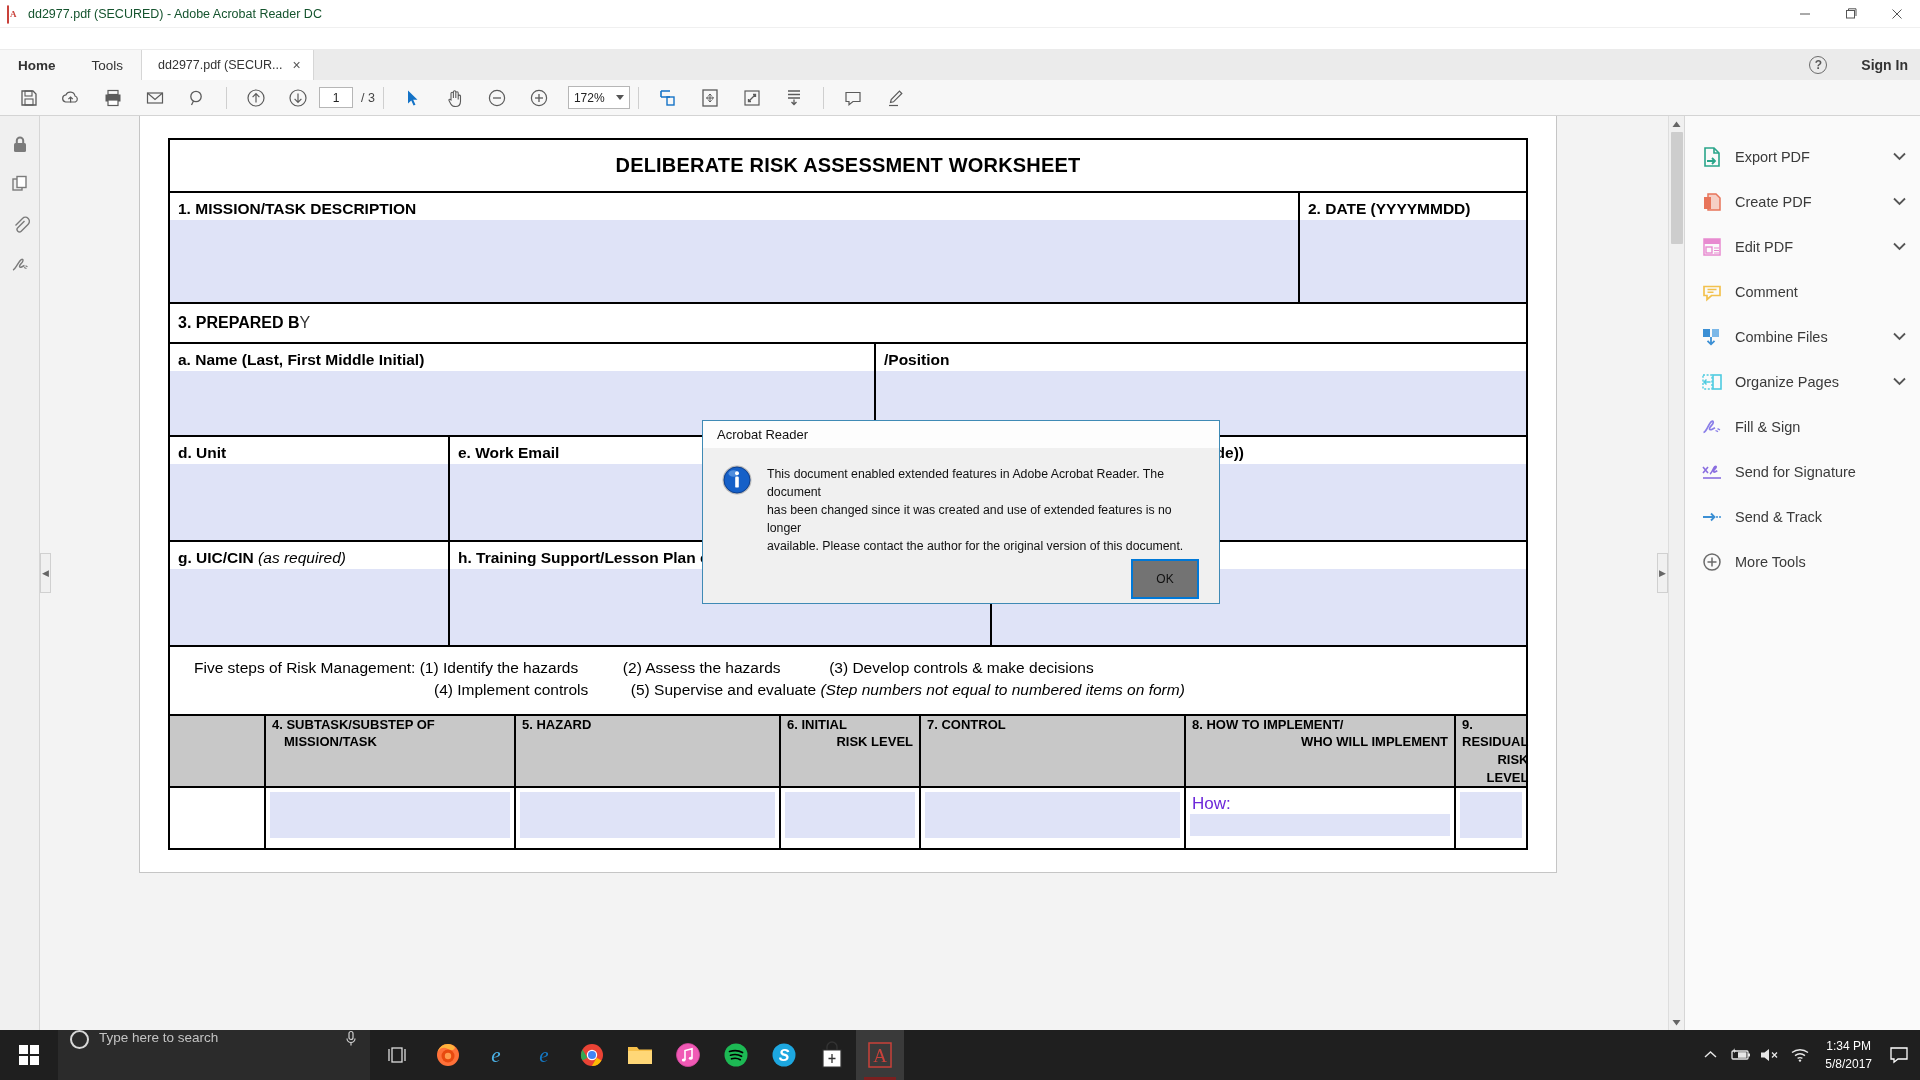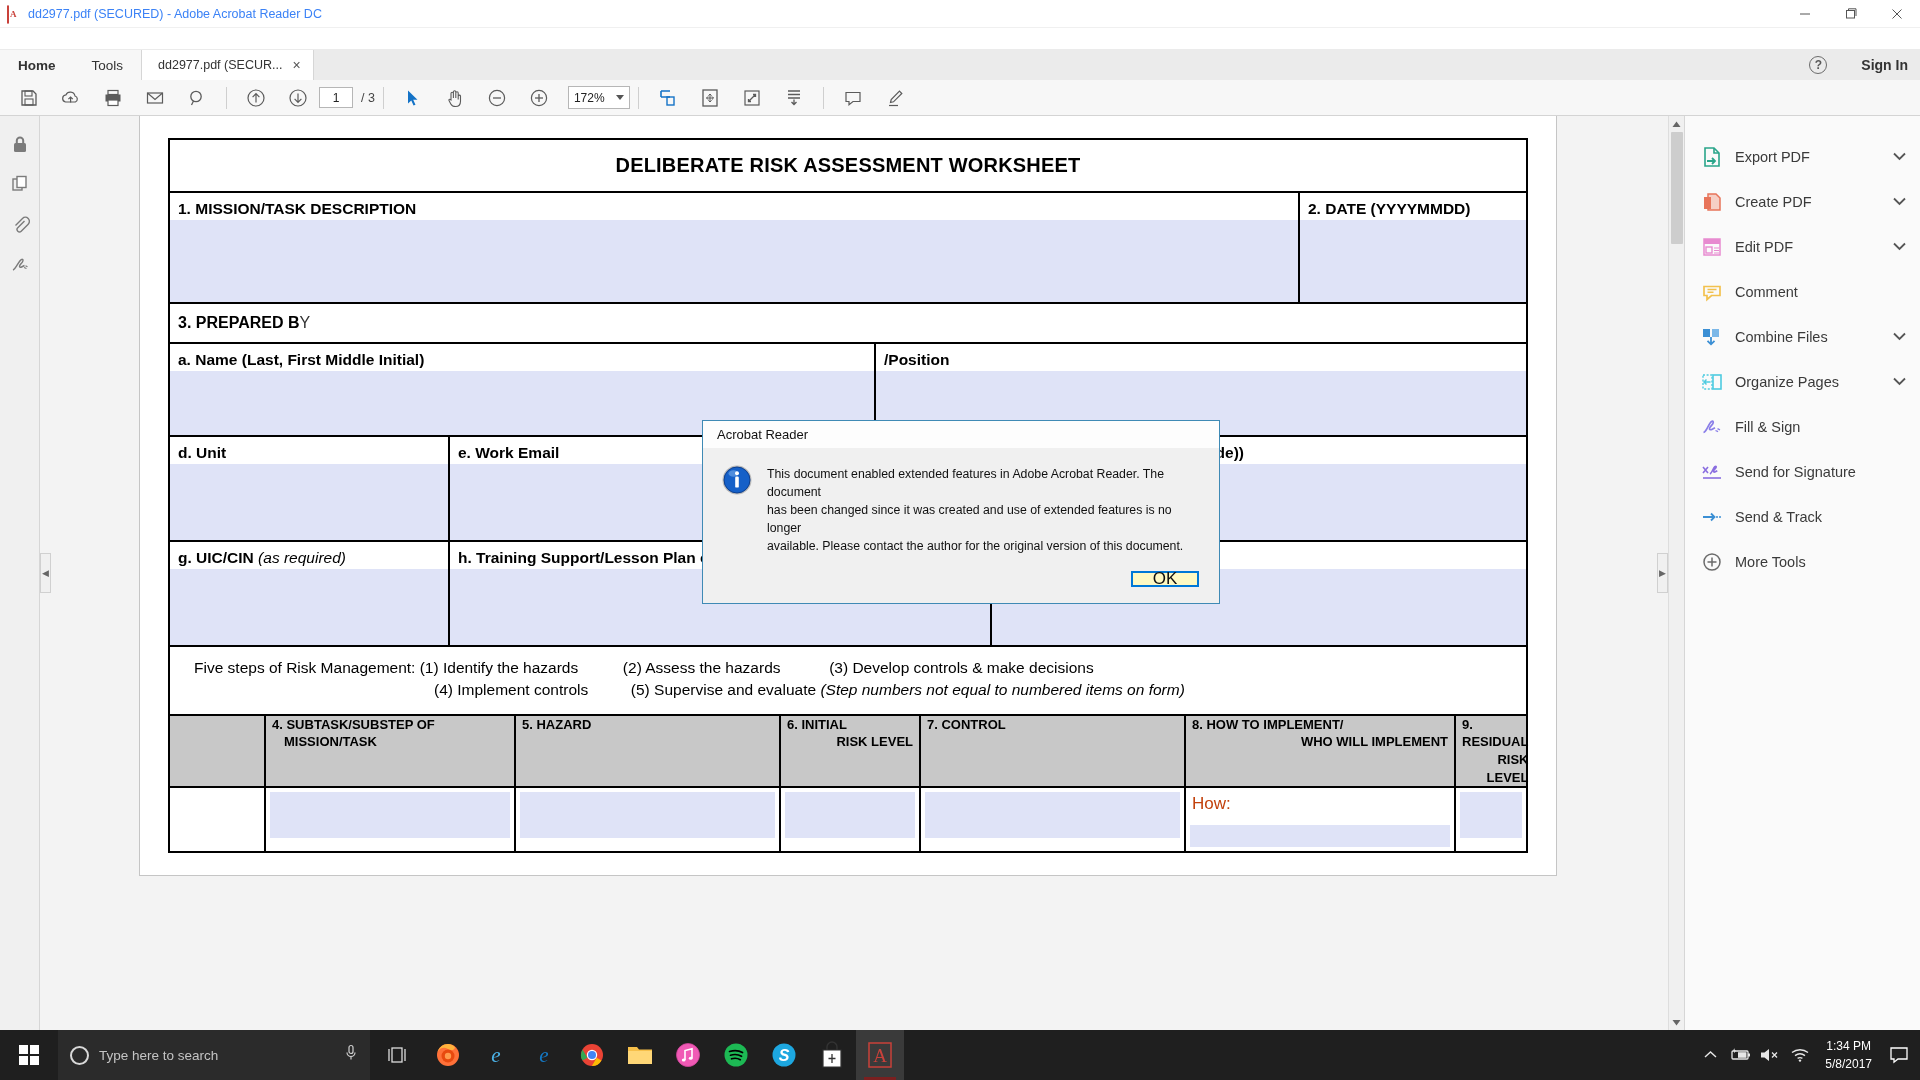--- a/index.html
+++ b/index.html
@@ -25,21 +25,21 @@
     position: relative; overflow: hidden;
   }
   .acro-glyph::before {
     content: ""; position: absolute; left: 0; top: 0;
     width: 100%; height: 5px; background: #c9413a;
   }
   .acro-glyph::after {
     content: "A"; position: absolute; left: 2px; top: 3px;
     font: bold 9px "Liberation Serif", serif; color: #c9413a;
   }
-  .tb-title { font-size: 12.5px; color: #3b82f6; }
+  .tb-title { font-size: 12.5px; color: #14532d; }
   .win-controls { position: absolute; right: 0; top: 0; height: 28px; display: flex; }
   .win-btn {
     width: 46px; height: 28px; display: flex; align-items: center; justify-content: center;
     color: #555;
   }
   .win-btn svg { display: block; }
 
   
   .menubar {
     height: 22px; background: #fff; display: flex; align-items: center;
@@ -140,21 +140,21 @@
   .steps .ital { font-style:italic; }
 
   .thead { display:flex; background:#c8c8c8; border-bottom:2px solid #000; }
   .th { border-right:2px solid #000; font-weight:bold; font-size:13px; padding:0 6px; line-height:1.35; }
   .th:last-child { border-right:none; }
   .th .r { display:block; text-align:right; }
   .tbody-row { display:flex; min-height:60px; }
   .td { border-right:2px solid #000; padding:4px; }
   .td:last-child { border-right:none; }
   .td .fld { height: 46px; width:100%; }
-  .howlbl { font-size:17px; color:#c2410c; padding:2px 2px 11px; }
+  .howlbl { font-size:17px; color:#6d28d9; padding:2px 2px 0; }
 
   .sig-stamp {
     position:absolute; left:6px; top:4px; width:26px; height:12px;
     background:#d9705e; border-radius:2px;
     clip-path: polygon(0 0, 86% 0, 100% 50%, 86% 100%, 0 100%);
   }
   .sig-stamp span { font-size:4.5px; color:#6b2a1d; display:block; padding:3px 0 0 3px; letter-spacing:0.4px; }
 
   
   .rightpanel {
@@ -172,36 +172,36 @@
   }
   .dlg-title {
     height:30px; background:#fdfdfd; display:flex; align-items:center;
     padding-left:14px; font-size:13px; color:#111;
   }
   .dlg-body { flex:1; display:flex; padding:16px 18px 0 18px; gap:14px; }
   .info-ico { width:32px; height:32px; flex:none; }
   .dlg-msg { font-size:12.3px; color:#111; line-height:1.45; padding-top:2px; }
   .dlg-foot { height:52px; display:flex; align-items:center; justify-content:flex-end; padding-right:20px; }
   .ok-btn {
-    width:68px; height:16px; background:#fef9c3; border:2px solid #0078d7;
-    font-size:17px; color:#111; display:flex; align-items:center; justify-content:center;
+    width:68px; height:40px; background:#737373; border:2px solid #0078d7;
+    font-size:12px; color:#111; display:flex; align-items:center; justify-content:center;
   }
 
   
   .taskbar {
     position:absolute; left:0; right:0; bottom:0; height:50px;
     background:#1f1f1f; display:flex; align-items:center;
   }
   .start {
     width:58px; height:50px; display:flex;align-items:center;justify-content:center;
   }
   .winlogo { width:20px; height:20px; display:grid; grid-template-columns:1fr 1fr; grid-template-rows:1fr 1fr; gap:2.5px; }
   .winlogo i { background:#fff; display:block; }
   .searchbox {
-    width: 312px; height:50px; background:#2b2b2b; display:flex; align-items:center;
+    width: 312px; height:50px; background:#2b2b2b; display:flex; 
     gap:10px; padding: 0 12px;
   }
   .srch-o { width:19px; height:19px; border:2px solid #d8d8d8; border-radius:50%; flex:none; }
   .srch-txt { font-size:13.5px; color:#c4c4c4; flex:1; }
   .mic { color:#d0d0d0; }
   .taskview { width:54px; height:50px; display:flex;align-items:center;justify-content:center; color:#ddd; }
   .tb-apps { display:flex; align-items:center; gap:0; }
   .tb-app { width:48px; height:50px; display:flex;align-items:center;justify-content:center; position:relative; }
   .tb-app.active { background:#3a3a3a; }
   .tb-app.active::after { content:""; position:absolute; bottom:0; left:8px; right:8px; height:3px; background:#7a2020; }

